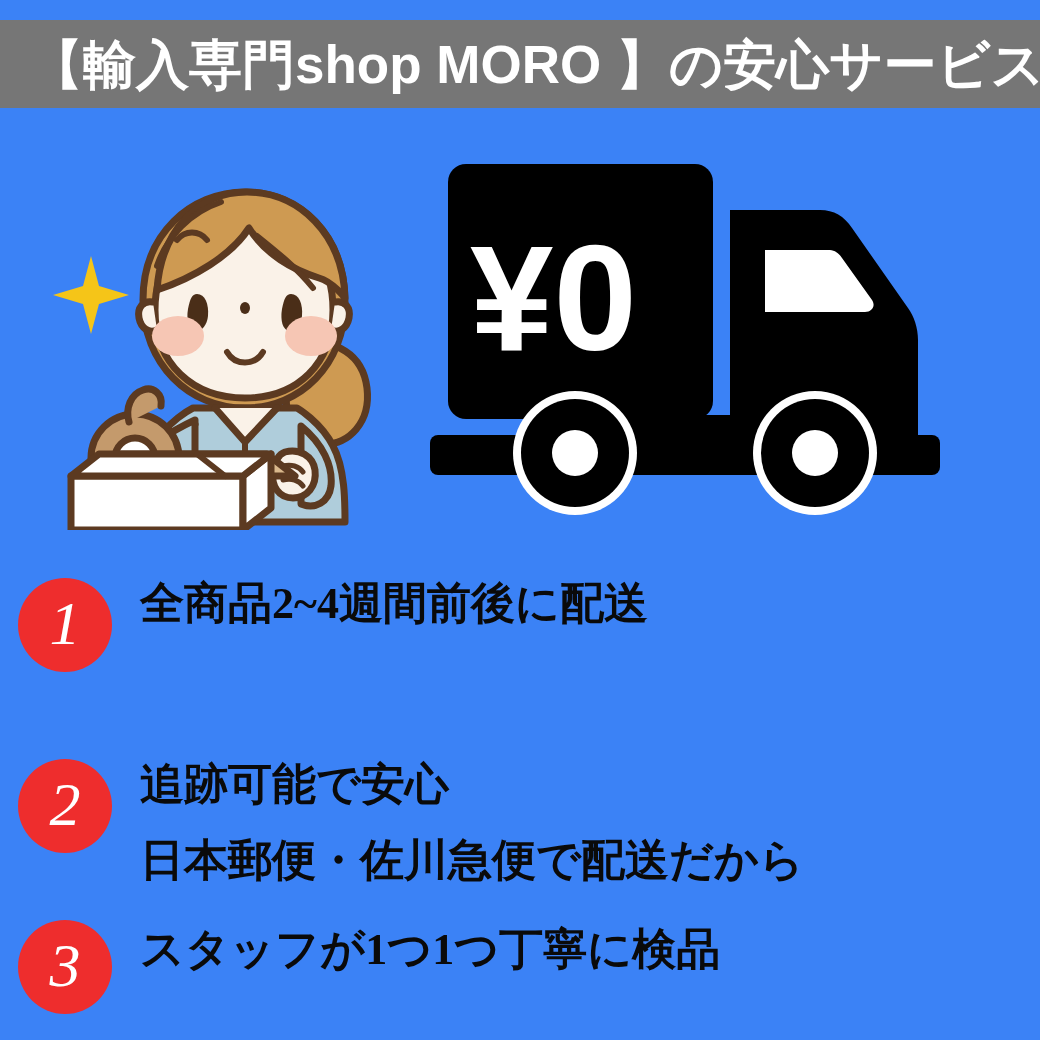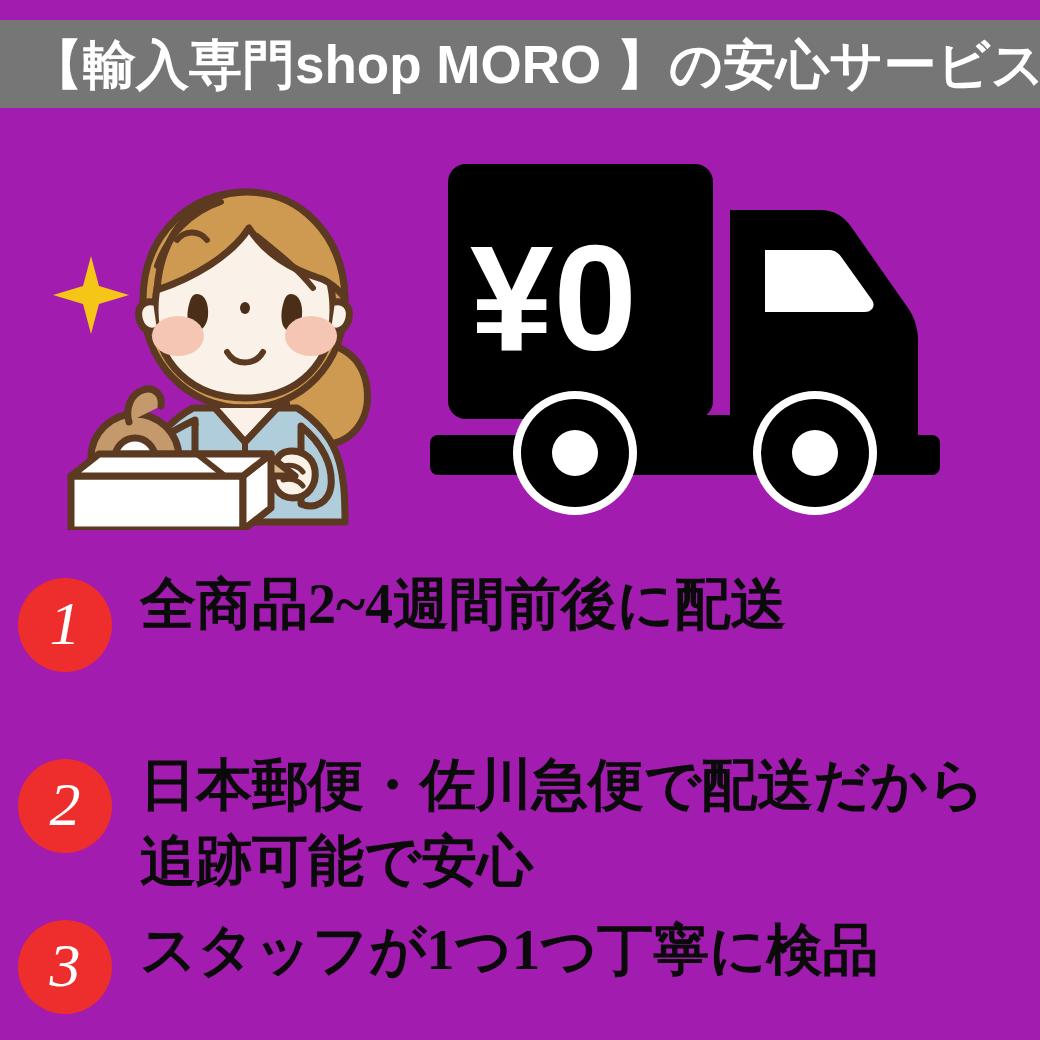--- a/index.html
+++ b/index.html
@@ -4,21 +4,21 @@
 <style>
   html, body {
     margin: 0;
     padding: 0;
     background: #ffffff;
   }
   #page {
     position: relative;
     width: 1040px;
     height: 1040px;
-    background: #a21caf;
+    background: #3b82f6;
     overflow: hidden;
     font-family: "Liberation Serif", "DejaVu Serif", serif;
   }
 
   
   .banner {
     position: absolute;
     left: 0;
     top: 20px;
     width: 1040px;
@@ -103,21 +103,21 @@
     box-sizing: border-box;
   }
 
   .item-text {
     position: absolute;
     left: 140px;
     width: 890px;
     color: #0a0a0a;
     font-family: "Liberation Serif", "DejaVu Serif", serif;
     font-weight: bold;
-    font-size: 56px;
+    font-size: 44px;
     line-height: 76px;
     letter-spacing: 0px;
     white-space: nowrap;
   }
   .item-text .line { display: block; }
   .item1 .item-text { top: 6px; }
   .item1 .item-text .line2 { padding-left: 22px; }
   .item2 .item-text { top: 2px; }
   .item3 .item-text { top: 2px; }
 </style>
@@ -242,22 +242,22 @@
         <span class="line line1">全商品2~4週間前後に配送</span>
       </div>
     </div>
 
     <div class="list-item item2">
       <div class="badge badge-2">
         <div class="badge-circle"></div>
         <div class="badge-num">2</div>
       </div>
       <div class="item-text">
+        <span class="line line2">追跡可能で安心</span>
         <span class="line line1">日本郵便・佐川急便で配送だから</span>
-        <span class="line line2">追跡可能で安心</span>
       </div>
     </div>
 
     <div class="list-item item3">
       <div class="badge badge-3">
         <div class="badge-circle"></div>
         <div class="badge-num">3</div>
       </div>
       <div class="item-text">
         <span class="line line1">スタッフが1つ1つ丁寧に検品</span>

